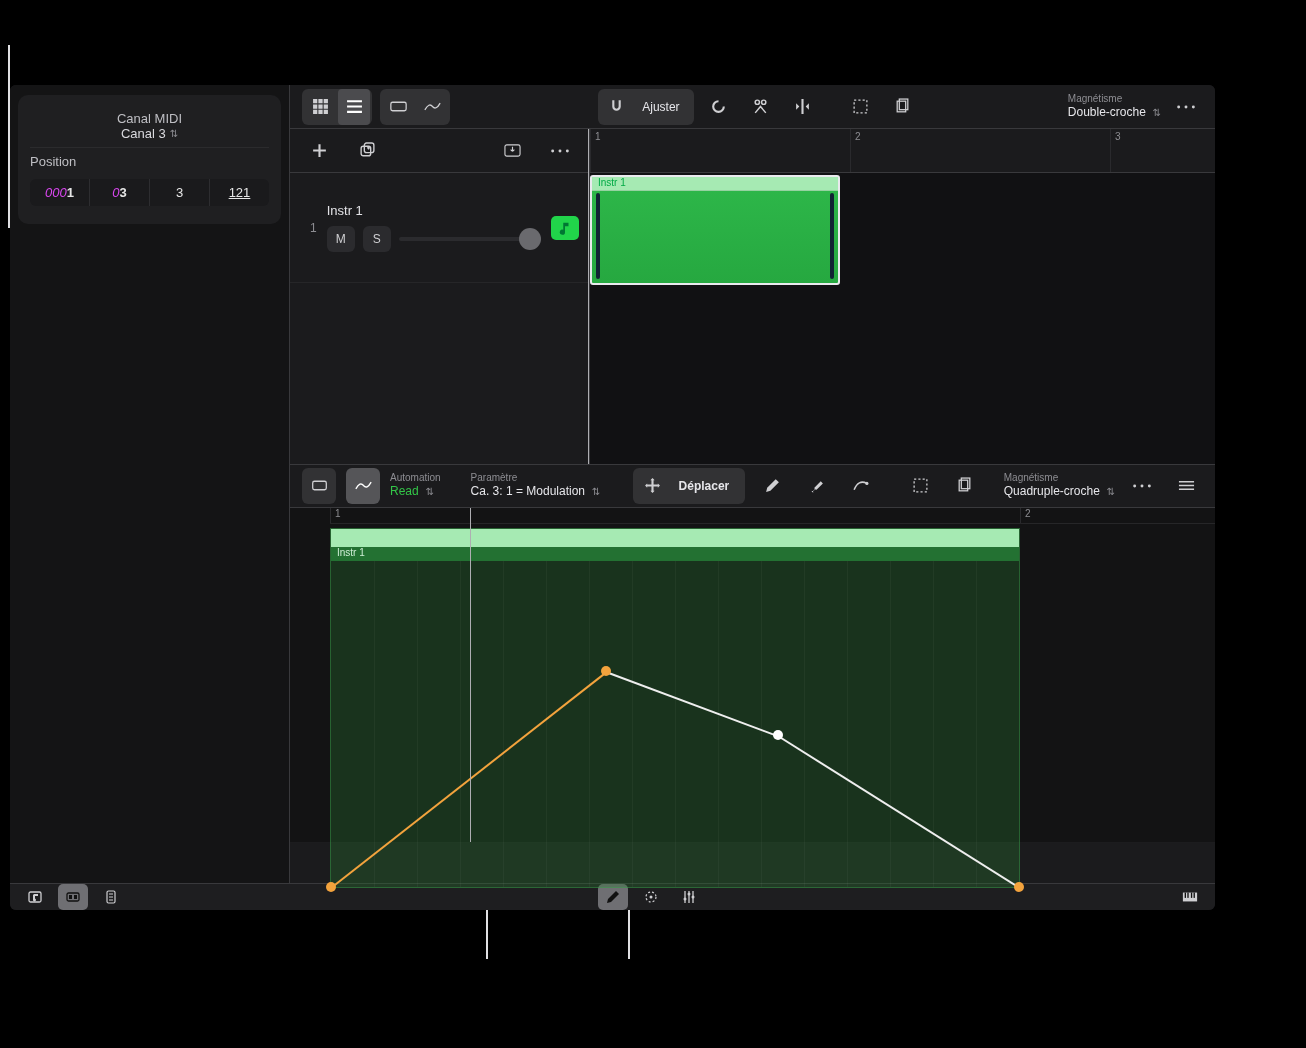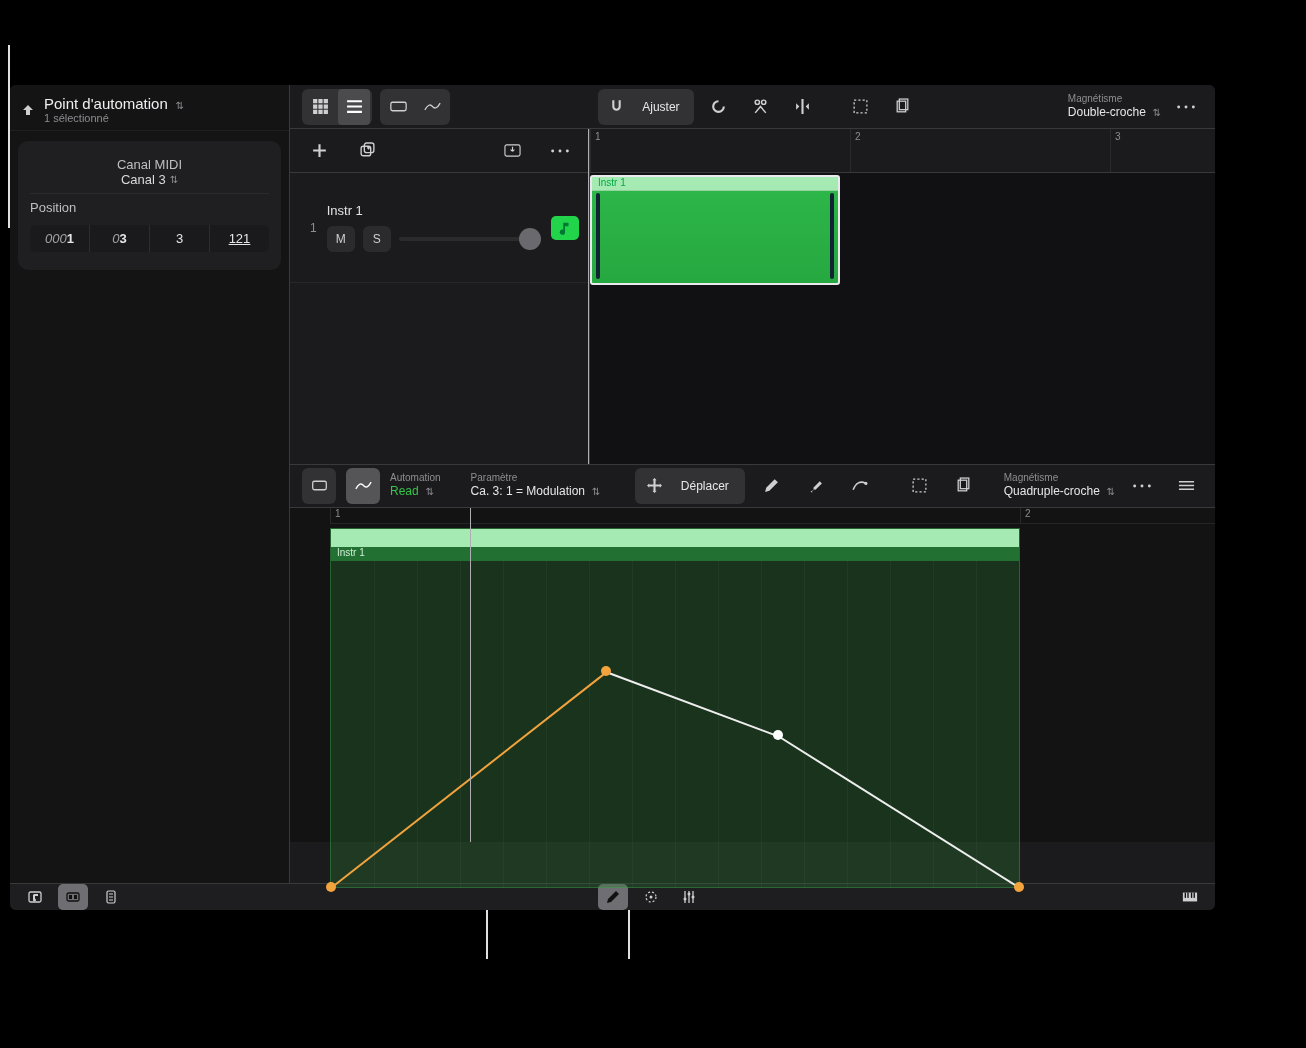--- a/index.html
+++ b/index.html
@@ -37,21 +37,21 @@
   .chev { color:var(--dim); font-size:10px; margin-left:4px;}
   .group { margin:10px 8px; background:#1f1f21; border-radius:10px; padding:10px 12px 12px; }
   .row { display:flex; align-items:center; justify-content:space-between; padding:6px 0;flex-direction:column; }
   .row + .row { border-top:1px solid #2b2b2d; }
   .label { color:#bfbfc4; font-size:13px; }
   .val-sel { color:#d9d9de; display:flex; align-items:center; }
   .valbox { background:#1a1a1c; border-radius:6px; padding:4px 12px; min-width:80px; text-align:right; color:#e6e6ea;}
   .pos-seg { display:flex; gap:0; background:#1a1a1c; border-radius:6px; overflow:hidden; margin-top:6px;}
   .pos-seg span { flex:1; text-align:center; padding:6px 0; font-variant-numeric:tabular-nums; border-right:1px solid #2d2d30; font-size:13px;}
   .pos-seg span:last-child{border-right:none;text-decoration:underline;}
-  .pos-seg .dim {color:#a3a3a3;}
+  .pos-seg .dim {color:#d946ef;}
   
   .right { display:grid; grid-template-rows:44px 1fr 44px 1fr; border-bottom:1px solid #1c1c1e;}
   .toolbar { display:flex; align-items:center; gap:8px; padding:0 12px; background:#1b1b1d; border-bottom:1px solid var(--line);}
   .tbtn, .seg { height:36px; border-radius:6px; display:inline-flex; align-items:center; justify-content:center; }
   .tbtn { min-width:34px; background:transparent; }
   .tbtn.box { background:var(--toolbtn);}
   .tbtn.active { background:var(--toolbtn-active);}
   .seg { background:var(--toolbtn); padding:2px; gap:2px;}
   .seg .tbtn { background:transparent; border-radius:4px; min-width:32px;}
   .seg .tbtn.active{ background:#4b4b4e;}
@@ -126,34 +126,20 @@
 </head>
 <body>
 
 <div class="callout" style="left:8px; top:45px; width:2px; height:183px;"></div>
 <div class="callout" style="left:486px; top:559px; width:2px; height:400px;"></div>
 <div class="callout" style="left:628px; top:570px; width:2px; height:389px;"></div>
 
 <div class="app">
 
   <div class="inspector">
-    <div class="insp-header">
-      <div class="insp-up">
-        <svg viewBox="0 0 16 16">
-            <path d="M8 3l-5 5h3v5h4V8h3z"></path>
-          </svg>
-      </div>
-      <div>
-        <div>
-          <span class="insp-title">Point d'automation</span>
-          <span class="chev">⇅</span>
-        </div>
-        <div class="insp-sub">1 sélectionné</div>
-      </div>
-    </div>
     <div class="group">
       <div class="row">
         <span class="label">Canal MIDI</span>
         <span class="val-sel">
           <span>Canal  3</span>
           <span class="chev">⇅</span>
         </span>
       </div>
       <div class="row" style="flex-direction:column; align-items:stretch; gap:4px;">
         <span class="label">Position</span>
@@ -322,21 +308,21 @@
         </div>
       <div class="stacklabel">
         <span class="lbl">Automation</span>
         <span class="v green"><span>Read</span><span class="chev"> ⇅</span></span>
       </div>
       <div class="stacklabel" style="margin-left:20px;">
         <span class="lbl">Paramètre</span>
         <span class="v"><span>Ca. 3: 1 = Modulation</span><span class="chev"> ⇅</span></span>
       </div>
       <div class="spacer"></div>
-      <div class="seg" style="padding:0 8px 0 4px;">
+      <div class="seg" style="padding:0 8px 0 4px;font-weight:bold;">
         <div class="tbtn">
             <svg viewBox="0 0 16 16">
               <path d="M8 1l2 2H9v4h4V6l2 2-2 2V9H9v4h1l-2 2-2-2h1V9H3v1L1 8l2-2v1h4V3H6z"></path>
             </svg>
           </div>
         <span class="tlabel">Déplacer</span>
       </div>
       <div class="tbtn">
           <svg viewBox="0 0 16 16">
             <path d="M2 14l1-4 8-8 3 3-8 8z"></path>

